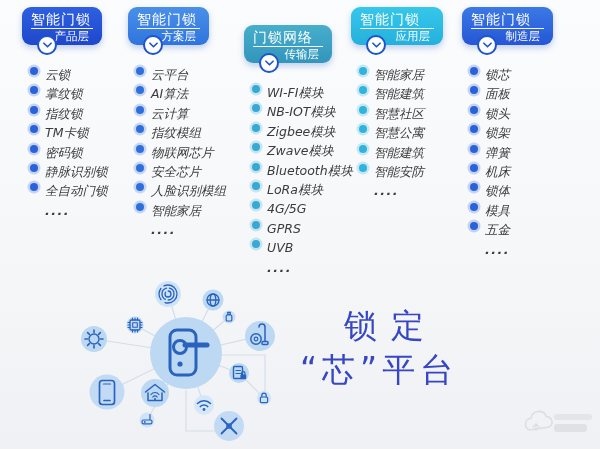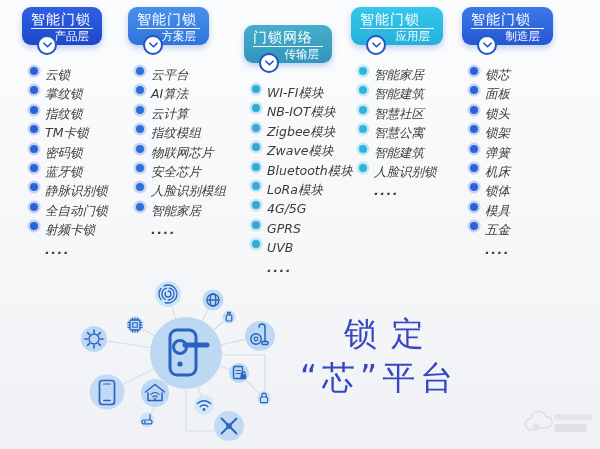--- a/index.html
+++ b/index.html
@@ -29,21 +29,21 @@
     position:absolute;bottom:-10px;left:15px;width:16px;height:16px;border-radius:50%;
     background:#fff;border:2px solid var(--chev);
     display:flex;align-items:center;justify-content:center;
   }
   .chev svg{width:9px;height:6px;}
   .chev polyline{fill:none;stroke:var(--chev);stroke-width:1.8;stroke-linecap:round;stroke-linejoin:round;}
   .items{list-style:none;margin:22px 0 0;padding:0 0 0 8px;}
   .items li{display:flex;height:19.4px;font-size:12.5px;color:var(--item-text);white-space:nowrap;font-style:italic;}
   .bullet{width:8px;height:8px;border-radius:50%;margin-right:7px;flex:none;}
   .more{padding-left:15px;letter-spacing:1.5px;color:#474747;font-weight:bold;}
-  .headline{position:absolute;left:300px;top:316px;color:#3747c3;}
+  .headline{position:absolute;left:300px;top:308px;color:#3747c3;}
   .hl1{font-size:33px;letter-spacing:14px;margin-left:44px;line-height:36px;}
   .hl2{font-size:33px;letter-spacing:5px;margin-top:8px;line-height:36px;}
   .graphic{position:absolute;left:66px;top:266px;}
   .graphic .ln{stroke:var(--line);stroke-width:1.1;fill:none;}
   .graphic .ic{stroke:var(--icon-stroke);fill:none;stroke-linecap:round;stroke-linejoin:round;}
   .watermark{position:absolute;left:522px;top:406px;opacity:.85;}
 </style>
 </head>
 <body>
 
@@ -73,33 +73,25 @@
       <li>
         <span class="bullet" style="background: rgb(43, 98, 217); box-shadow: rgba(43, 98, 217, 0.25) 0px 0px 0px 2.5px;"></span>
         <span>TM卡锁</span>
       </li>
       <li>
         <span class="bullet" style="background: rgb(43, 98, 217); box-shadow: rgba(43, 98, 217, 0.25) 0px 0px 0px 2.5px;"></span>
         <span>密码锁</span>
       </li>
       <li>
         <span class="bullet" style="background: rgb(43, 98, 217); box-shadow: rgba(43, 98, 217, 0.25) 0px 0px 0px 2.5px;"></span>
-        <span>蓝牙锁</span>
-      </li>
-      <li>
-        <span class="bullet" style="background: rgb(43, 98, 217); box-shadow: rgba(43, 98, 217, 0.25) 0px 0px 0px 2.5px;"></span>
         <span>静脉识别锁</span>
       </li>
       <li>
         <span class="bullet" style="background: rgb(43, 98, 217); box-shadow: rgba(43, 98, 217, 0.25) 0px 0px 0px 2.5px;"></span>
         <span>全自动门锁</span>
-      </li>
-      <li>
-        <span class="bullet" style="background: rgb(43, 98, 217); box-shadow: rgba(43, 98, 217, 0.25) 0px 0px 0px 2.5px;"></span>
-        <span>射频卡锁</span>
       </li>
       <li class="more">....</li>
     </ul>
 </div>
 
 <div class="col" style="left:128px;width:81px;">
   <div class="hdr" style="background: linear-gradient(rgb(74, 144, 232), rgb(47, 116, 222));">
     <div class="hdr-l1">智能门锁</div>
     <div class="hdr-l2">方案层</div>
     <div class="chev">
@@ -222,21 +214,21 @@
       <li>
         <span class="bullet" style="background: rgb(47, 181, 221); box-shadow: rgba(47, 181, 221, 0.25) 0px 0px 0px 2.5px;"></span>
         <span>智慧公寓</span>
       </li>
       <li>
         <span class="bullet" style="background: rgb(47, 181, 221); box-shadow: rgba(47, 181, 221, 0.25) 0px 0px 0px 2.5px;"></span>
         <span>智能建筑</span>
       </li>
       <li>
         <span class="bullet" style="background: rgb(47, 181, 221); box-shadow: rgba(47, 181, 221, 0.25) 0px 0px 0px 2.5px;"></span>
-        <span>人脸识别锁</span>
+        <span>智能安防</span>
       </li>
       <li class="more">....</li>
     </ul>
 </div>
 
 <div class="col" style="left:462px;width:91px;">
   <div class="hdr" style="background: linear-gradient(rgb(59, 121, 230), rgb(37, 86, 213));">
     <div class="hdr-l1">智能门锁</div>
     <div class="hdr-l2">制造层</div>
     <div class="chev">

